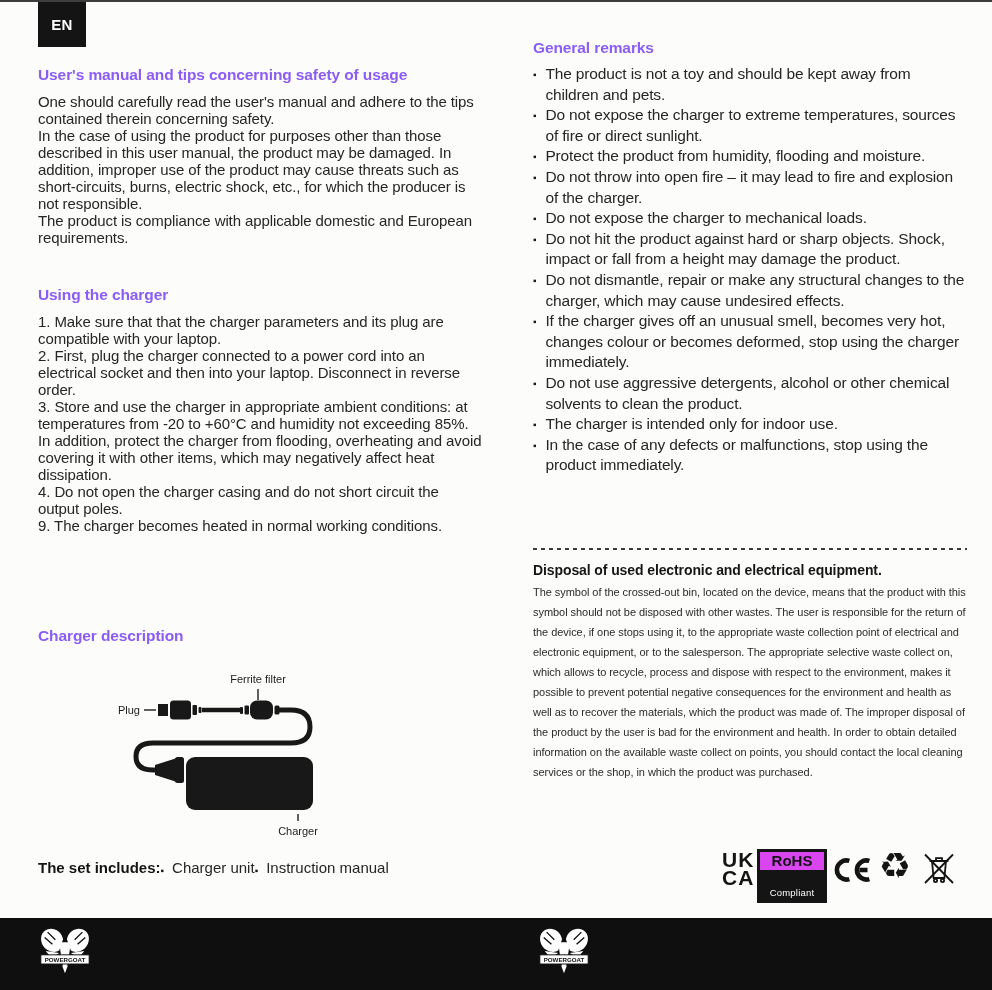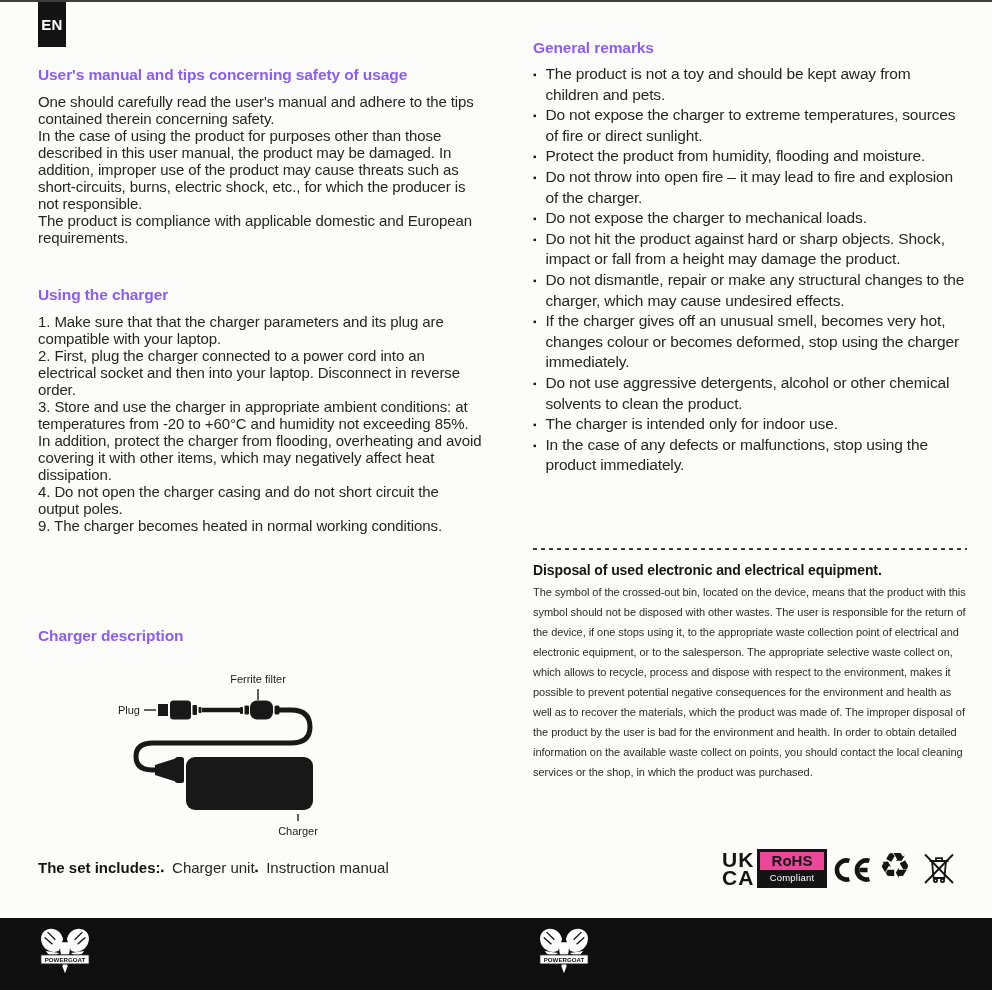--- a/index.html
+++ b/index.html
@@ -3,21 +3,21 @@
 <meta charset="utf-8">
 <style>
   html,body { margin:0; padding:0; background:#e8e8e8; }
   .page {
     position:relative; width:992px; height:990px; overflow:hidden;
     background:#fcfcfb; color:#242424;
     font-family:"Liberation Sans", sans-serif;
   }
   .topline { position:absolute; top:0; left:0; width:100%; height:2px; background:#1c1c1c; opacity:.85; }
   .en-badge {
-    position:absolute; left:38px; top:2px; width:28px; height:45px;
+    position:absolute; left:38px; top:2px; width:48px; height:45px;
     background:#141414; color:#ffffff; display:flex; align-items:center; justify-content:center;
     font-weight:bold; font-size:15px; letter-spacing:.3px;
   }
   .abs { position:absolute; }
   .h1 { font-weight:bold; font-size:15.5px; color:#8b5cf6; letter-spacing:-0.1px; }
   .body-text { font-size:15px; line-height:17px; letter-spacing:-0.1px; color:#262626; }
   .body-text p { margin:0; }
   .col-left { left:38px; width:445px; }
   .col-right { left:533px; width:434px; }
   ul.bullets { list-style:none; margin:0; padding:0; font-size:15.5px; line-height:20.6px; letter-spacing:-0.15px; color:#262626; }
@@ -25,23 +25,23 @@
   .blt { flex:0 0 auto; font-size:10px; line-height:20.6px; color:#1a1a1a; transform:translateY(0.5px); }
   .dashes { height:2px;
     background-image:repeating-linear-gradient(90deg,#3c3c3c 0 4px, transparent 4px 8px); }
   .small-title { font-size:14px; font-weight:bold; color:#161616; letter-spacing:-0.1px; }
   .small-text { font-size:11px; line-height:20px; color:#2b2b2b; letter-spacing:-0.05px; }
   .set-line { display:flex; align-items:baseline; font-size:15px; color:#262626; }
   .set-line .lbl { font-weight:bold; color:#141414; }
   .set-line .itm { display:flex; gap:8px; align-items:baseline; }
   .set-line .blt { line-height:15px; }
   .ukca { font-weight:bold; font-size:21px; line-height:18px; letter-spacing:1px; color:#141414; }
-  .rohs { width:64px; border:3px solid #141414; background:#ec4899; }
+  .rohs { width:64px; border:3px solid #141414; background:#d946ef; }
   .rohs-top { font-weight:bold; font-size:15px; color:#141414; text-align:center; padding:0 2px 1px; }
-  .rohs-bottom { background:#141414; color:#ffffff; font-size:9.5px; text-align:center; padding:2px 2px 2px; letter-spacing:.2px; }
+  .rohs-bottom { background:#141414; color:#ffffff; font-size:9.5px; text-align:center; padding:17px 2px 2px; letter-spacing:.2px; }
   .recycle-glyph { font-family:"DejaVu Sans", sans-serif; font-size:36px; line-height:40px; color:#141414; }
   .footer-bar { position:absolute; left:0; top:918px; width:100%; height:72px; background:#0f0f0f; }
   svg text { font-family:"Liberation Sans", sans-serif; }
 </style>
 </head>
 <body>
 
 <div class="page">
 
   <div class="topline"></div>

